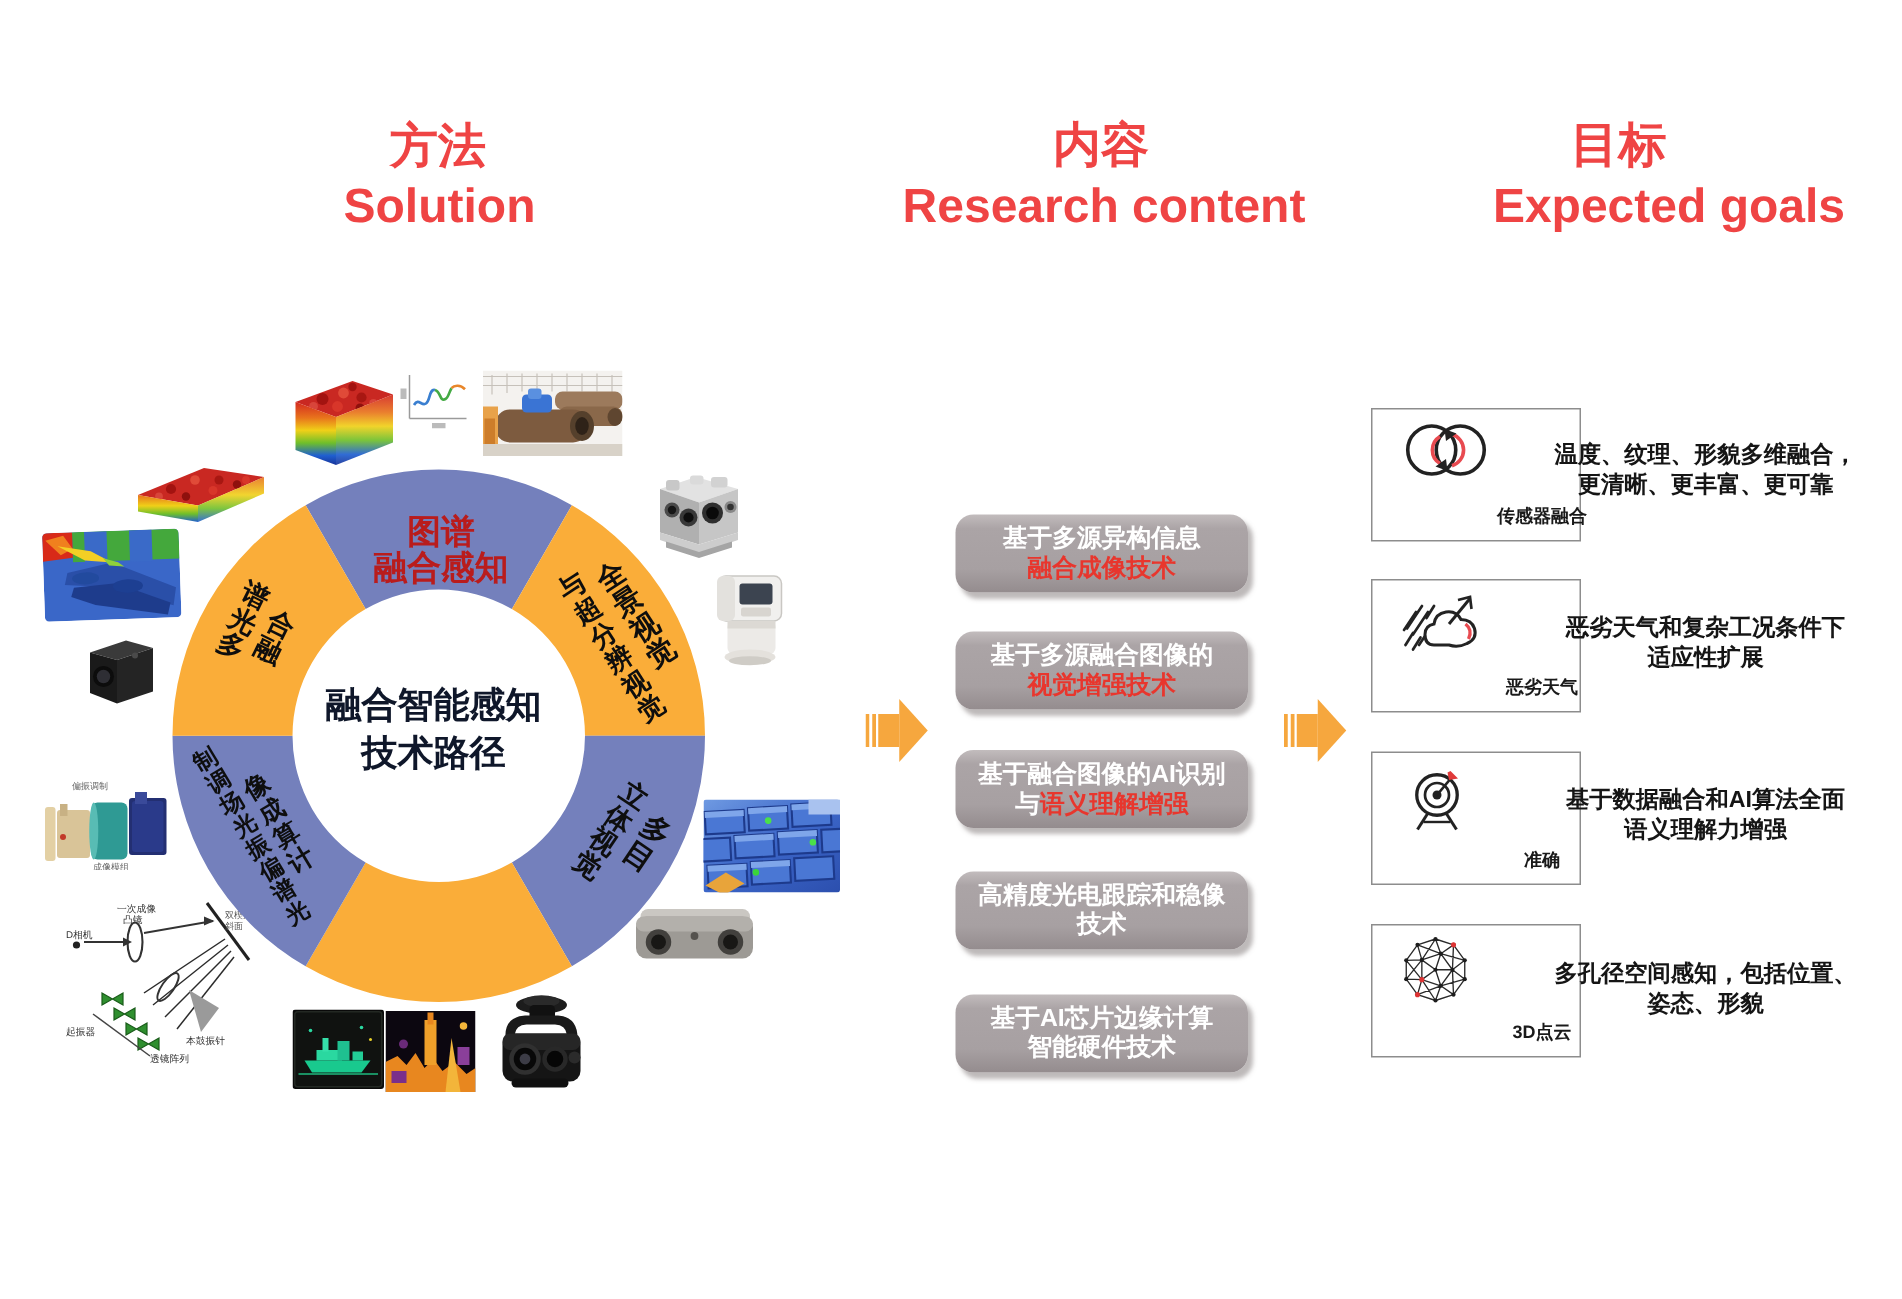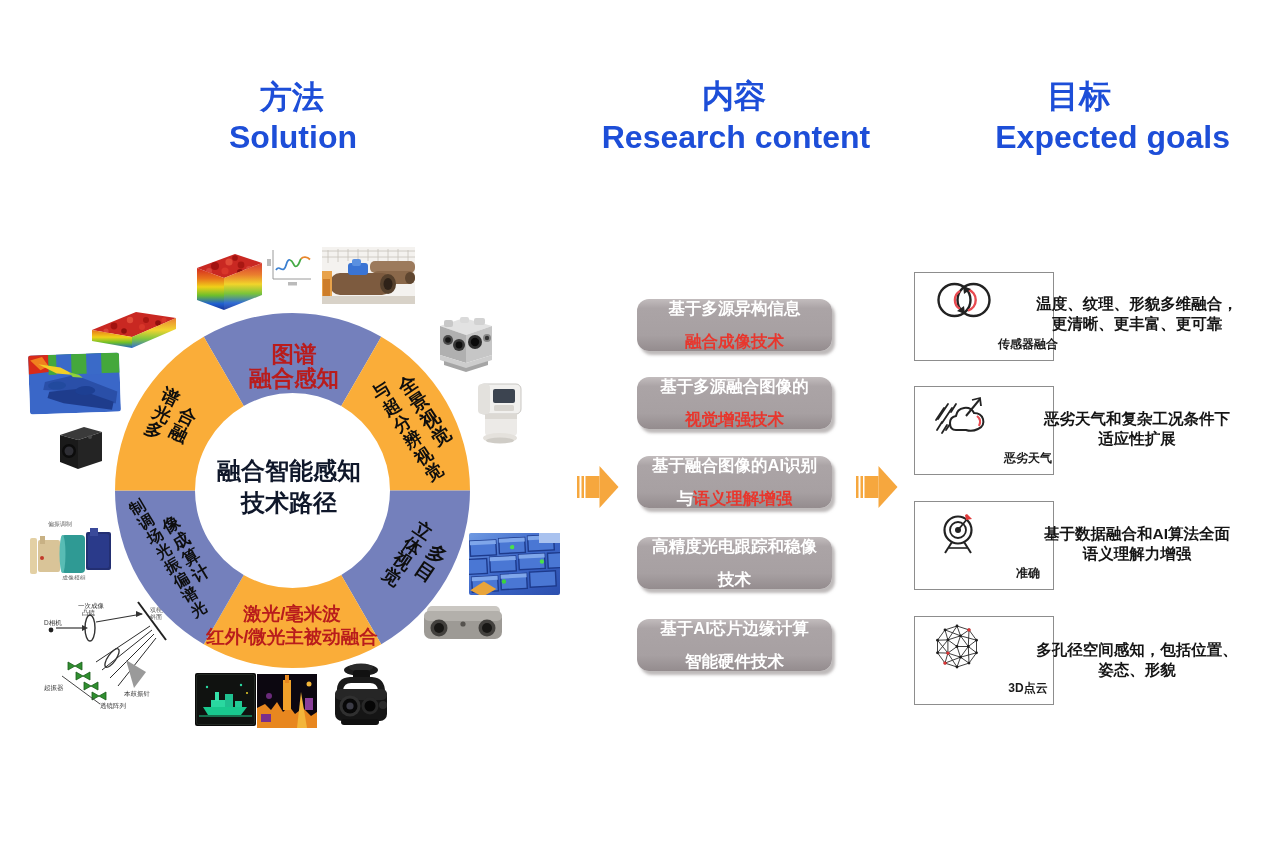--- a/index.html
+++ b/index.html
@@ -1,24 +1,24 @@
 <!DOCTYPE html>
 <html><head>
 <meta charset="utf-8">
 <style>
 html,body{margin:0;padding:0;background:#fff;}
 #page{position:relative;width:1268px;height:866px;background:#fff;overflow:hidden;
   font-family:"Liberation Sans",sans-serif;}
-.hdr{position:absolute;color:#1d4ed8;font-weight:bold;text-align:center;white-space:nowrap;}
+.hdr{position:absolute;color:#ef4444;font-weight:bold;text-align:center;white-space:nowrap;}
 .abs{position:absolute;}
 .gbox{position:absolute;left:637px;width:195px;height:52px;border-radius:12px;
   background:linear-gradient(180deg,#c2bcbd 0%,#aba4a6 18%,#a7a0a2 70%,#948c8e 100%);
   box-shadow:3px 4px 3px rgba(125,118,118,0.5);
   color:#fff;font-weight:bold;font-size:16.5px;line-height:19px;text-align:center;
-  display:flex;flex-direction:column;justify-content:space-between;}
+  display:flex;flex-direction:column;justify-content:center;margin-top:44px;}
 .gbox .r{color:#e8362d;font-family:Liberation Serif, serif;}
 .ibox{position:absolute;left:914px;width:94px;height:87px;border:1px solid #8d8d8d;background:#fff;padding-left:44px;}
 .ilab{position:absolute;width:100%;text-align:center;font-weight:bold;font-size:12px;color:#1a1a1a;bottom:7px;}
 .rtxt{position:absolute;width:260px;left:1007px;text-align:center;font-weight:bold;
   font-size:15.5px;line-height:19.7px;color:#151515;}
 .seglab{position:absolute;font-weight:bold;color:#b91c1c;text-align:center;}
 .vcol{position:absolute;font-weight:bold;color:#0e0e0e;text-align:center;white-space:nowrap;
   transform:translate(-50%,-50%) rotate(var(--r));}
 </style>
 </head>
@@ -329,21 +329,20 @@
 <svg class="abs" style="left:110px;top:308px;" width="365" height="365" viewBox="0 0 365 365">
 <path d="M93.75 28.78 A177.5 177.5 0 0 1 271.25 28.78 L231.25 98.06 A97.5 97.5 0 0 0 133.75 98.06 Z" fill="#7480bc"></path>
 <path d="M271.25 28.78 A177.5 177.5 0 0 1 360.00 182.50 L280.00 182.50 A97.5 97.5 0 0 0 231.25 98.06 Z" fill="#faad39"></path>
 <path d="M360.00 182.50 A177.5 177.5 0 0 1 271.25 336.22 L231.25 266.94 A97.5 97.5 0 0 0 280.00 182.50 Z" fill="#7480bc"></path>
 <path d="M271.25 336.22 A177.5 177.5 0 0 1 93.75 336.22 L133.75 266.94 A97.5 97.5 0 0 0 231.25 266.94 Z" fill="#faad39"></path>
 <path d="M93.75 336.22 A177.5 177.5 0 0 1 5.00 182.50 L85.00 182.50 A97.5 97.5 0 0 0 133.75 266.94 Z" fill="#7480bc"></path>
 <path d="M5.00 182.50 A177.5 177.5 0 0 1 93.75 28.78 L133.75 98.06 A97.5 97.5 0 0 0 85.00 182.50 Z" fill="#faad39"></path>
 </svg>
 
 <div class="seglab" style="left:214px;top:343px;width:160px;font-size:22.5px;line-height:23.5px;">图谱<br>融合感知</div>
-<div class="seglab" style="left:192px;top:603px;width:200px;font-size:18.5px;line-height:22.5px;">激光/毫米波<br>红外/微光主被动融合</div>
 <div class="seglab" style="left:189px;top:455px;width:200px;font-size:24px;line-height:32px;color:#0f172a;">融合智能感知<br>技术路径</div>
 
 <div class="vcol" style="left:424.7px;top:410.5px;--r:-33deg;font-size:19px;line-height:20.4px;">全<br>景<br>视<br>觉</div>
 <div class="vcol" style="left:408px;top:431.5px;--r:-33deg;font-size:17.5px;line-height:19.4px;">与<br>超<br>分<br>辨<br>视<br>觉</div>
 <div class="vcol" style="left:430.5px;top:563px;--r:34deg;font-size:19.5px;line-height:21px;">多<br>目</div>
 <div class="vcol" style="left:406.6px;top:553.5px;--r:34deg;font-size:18px;line-height:18.7px;">立<br>体<br>视<br>觉</div>
 <div class="vcol" style="left:168px;top:558px;--r:-31deg;font-size:15.5px;line-height:17px;">制<br>调<br>场<br>光<br>振<br>偏<br>谱<br>光</div>
 <div class="vcol" style="left:186px;top:548.5px;--r:-31deg;font-size:17px;line-height:19px;">像<br>成<br>算<br>计</div>
 <div class="vcol" style="left:162.3px;top:414.2px;--r:26deg;font-size:18px;line-height:18.5px;">谱<br>光<br>多</div>
 <div class="vcol" style="left:182.8px;top:425px;--r:26deg;font-size:18px;line-height:18.5px;">合<br>融</div>

